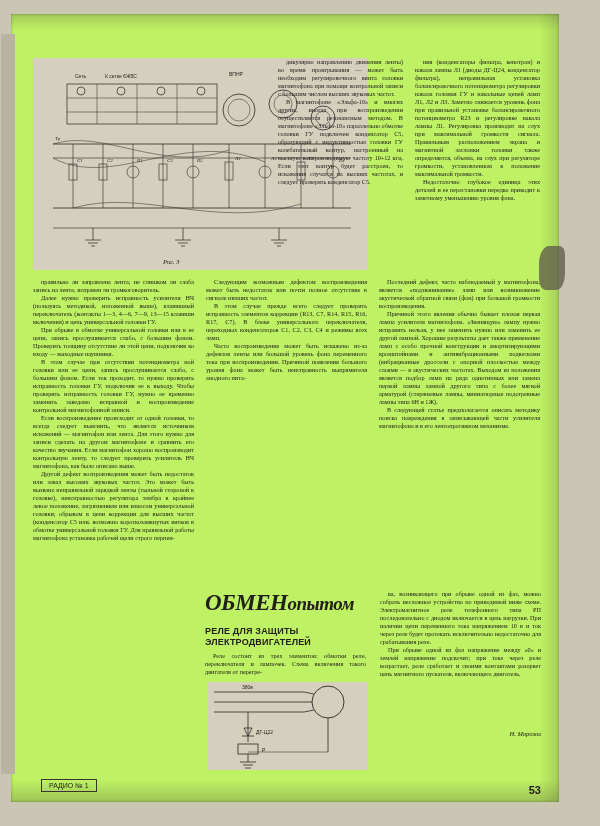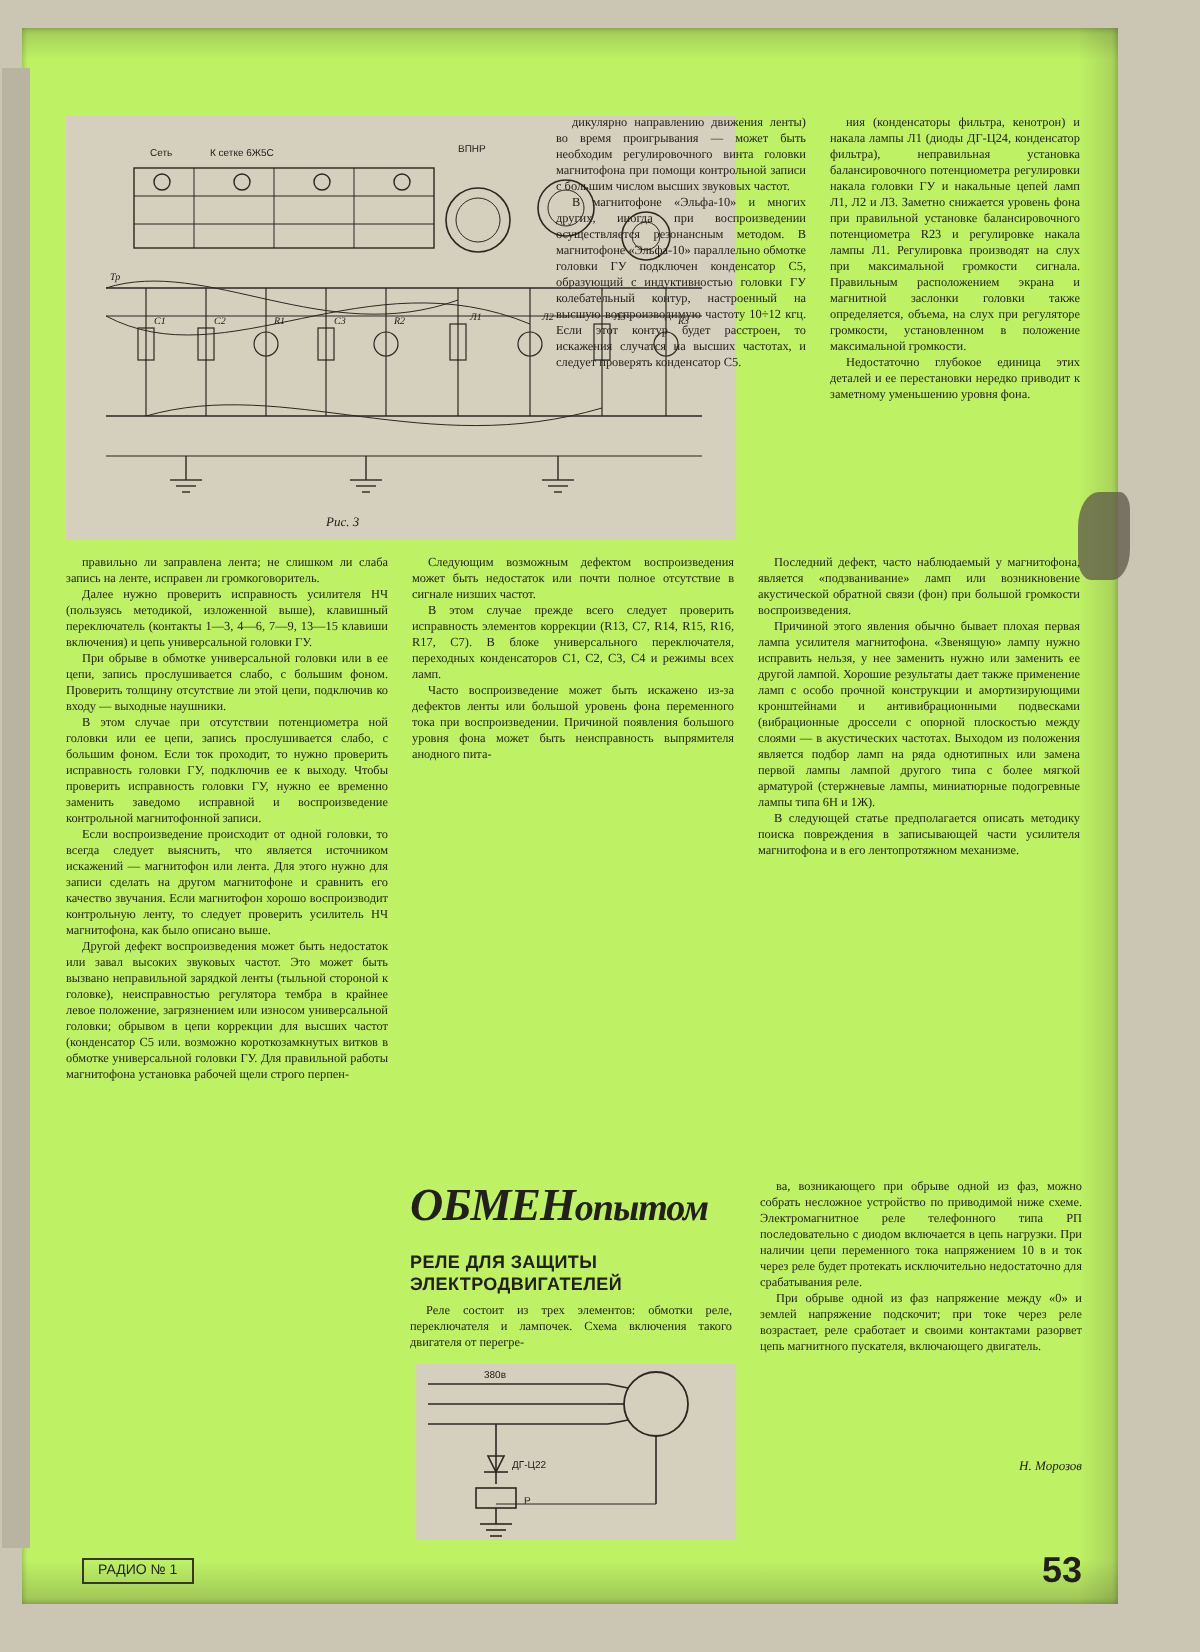--- a/index.html
+++ b/index.html
@@ -104,21 +104,21 @@
   .footer-left{
     position:absolute;left:30px;bottom:10px;
     border:1px solid #3a352c;
     padding:2px 7px;
     font-family:"Liberation Sans", sans-serif;
     font-size:7px;color:#23201c;
   }
   .footer-right{
     position:absolute;right:18px;bottom:6px;
     font-family:"Liberation Sans", sans-serif;
-    font-weight:bold;font-size:18px;color:#23201c;
+    font-weight:bold;font-size:11px;color:#23201c;
   }
   .blob{
     position:absolute;right:-6px;top:232px;width:26px;height:44px;
     background:#5d574a;opacity:.75;border-radius:40% 20% 35% 25%;
   }
   svg{display:block;}
   .lbl{font-family:"Liberation Sans", sans-serif;font-size:5px;fill:#23201c;}
   .lbl-i{font-family:"Liberation Serif", serif;font-style:italic;font-size:5px;fill:#23201c;}
 </style>
 </head>

